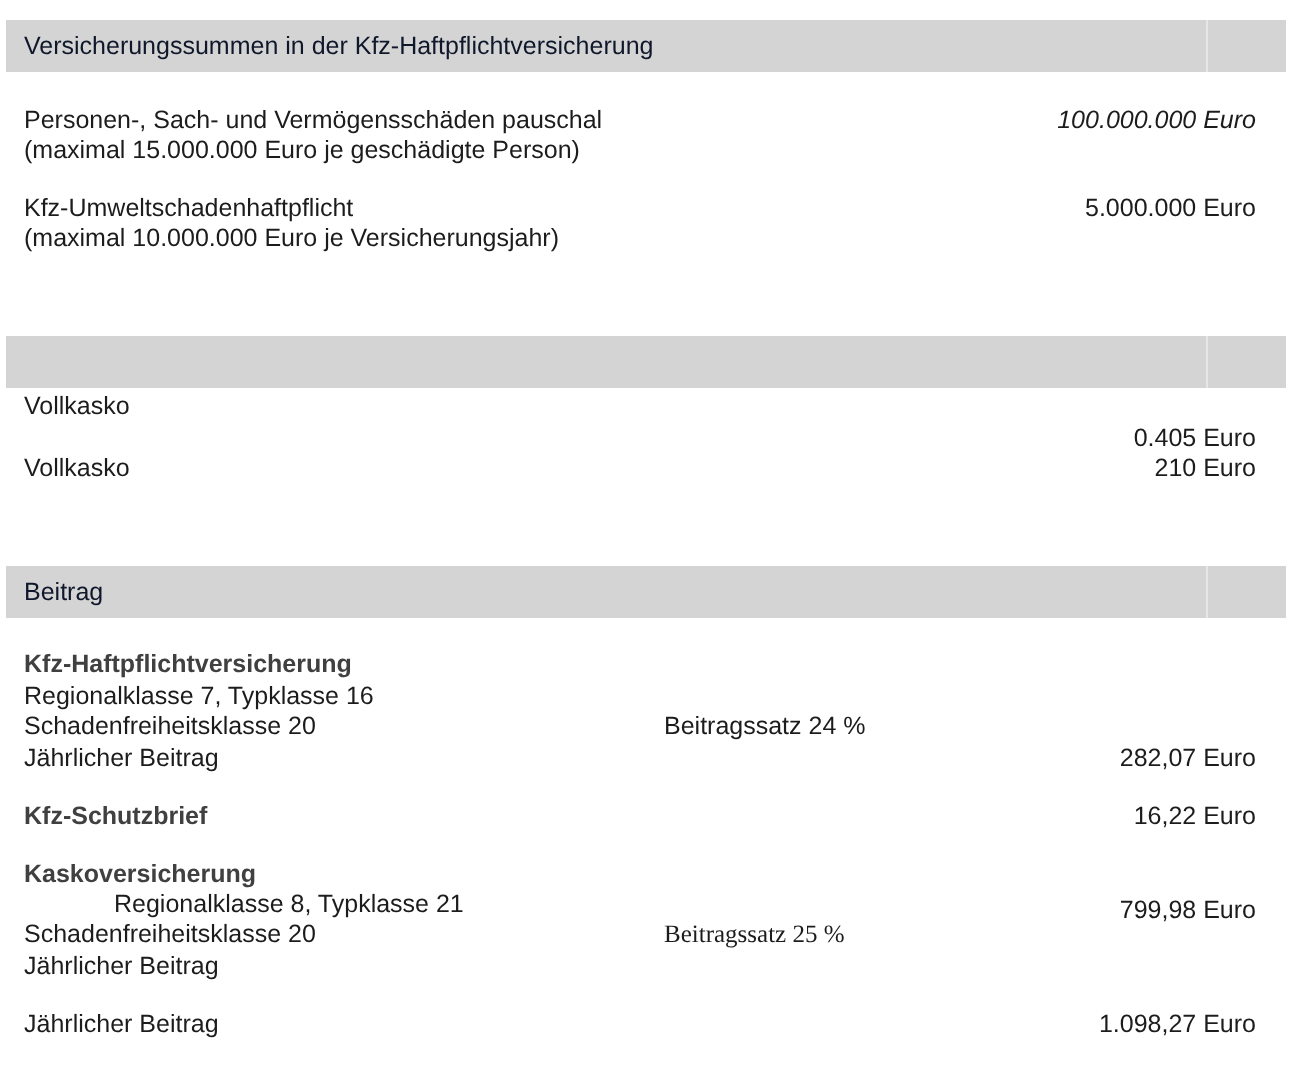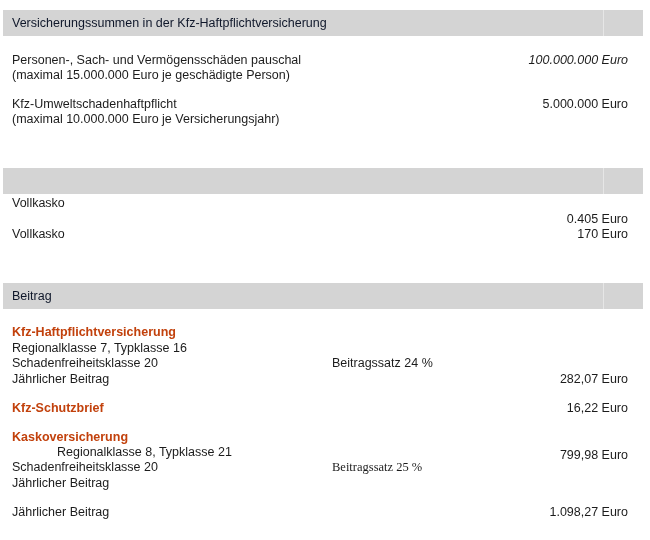--- a/index.html
+++ b/index.html
@@ -40,21 +40,21 @@
       font-size: 12.5px;
       color: #0f172a;
       white-space: nowrap;
     }
     .line {
       position: absolute;
       left: 12px;
       white-space: nowrap;
       line-height: 15px;
     }
-    .bold { font-weight: bold; color: #c2410c; }
+    .bold { font-weight: bold; color: #404040; }
     .mid {
       position: absolute;
       left: 332px;
       white-space: nowrap;
       line-height: 15px;
     }
     .val {
       position: absolute;
       right: 22px;
       text-align: right;
@@ -85,21 +85,21 @@
 <div class="section-header" style="top:168px;">
   <span class="divider"></span>
 </div>
 
 <div>
   <span class="line" style="top:196px;">Vollkasko</span>
   <span class="val" style="top:212px;">0.405 Euro</span>
 </div>
 <div>
   <span class="line" style="top:227px;">Vollkasko</span>
-  <span class="val" style="top:227px;">170 Euro</span>
+  <span class="val" style="top:227px;">210 Euro</span>
 </div>
 
 <div class="section-header" style="top:283px;">
   <span class="title">Beitrag</span>
   <span class="divider"></span>
 </div>
 
 <div>
   <span class="line bold" style="top:325px;">Kfz-Haftpflichtversicherung</span>
   <span class="line" style="top:341px;">Regionalklasse 7, Typklasse 16</span>

